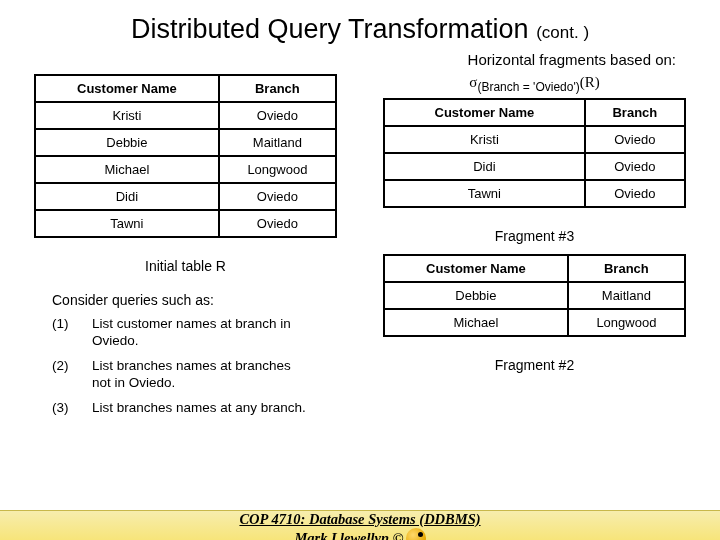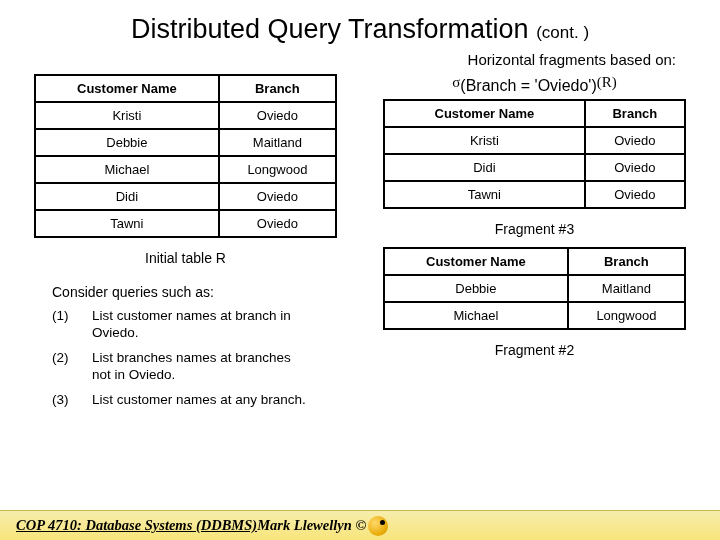--- a/index.html
+++ b/index.html
@@ -34,21 +34,21 @@
   .cols {
     display: flex;
     gap: 46px;
     align-items: flex-start;
   }
   .left { flex: 1 1 48%; }
   .right { flex: 1 1 48%; }
   table.data {
     border-collapse: collapse;
     width: 100%;
-    margin-bottom: 12px;
+    margin-bottom: 20px;
     border-radius: 26px;
   }
   table.data th, table.data td {
     border: 2px solid #000;
     font-size: 13px;
     padding: 5px 4px;
     text-align: center;
     font-weight: normal;
   }
   table.data th {
@@ -56,21 +56,21 @@
     background: #fff;
   }
   .caption { text-align: center; font-size: 14px; margin: 4px 0 10px 0; }
   .formula {
     text-align: center;
     font-size: 15px;
     margin-bottom: 4px;
     font-family: 'Times New Roman', serif;
   }
   .formula .sub {
-    font-size: 16px;
+    font-size: 12px;
     font-family: Arial, sans-serif;
     vertical-align: sub;
   }
   .consider {
     font-size: 14px;
     margin: 18px 0 8px 18px;
   }
   ol.queries {
     list-style: none;
     margin-left: 18px;
@@ -89,20 +89,21 @@
     height: 30px;
     background: linear-gradient(#f7edad 0%, #f7e57a 100%);
     border-top: 1px solid #c8b84a;
     display: flex;
     align-items: center;
     font-family: 'Times New Roman', serif;
     font-style: italic;
     font-weight: bold;
     font-size: 14.5px;
     padding: 0 16px;
+    flex-direction: column;
   }
   .footer .l { flex: 0 0 auto; text-decoration: underline; }
   .footer .c { flex: 1 1 auto; text-align: center; text-decoration: underline; }
   .footer .r { flex: 0 0 auto; display: flex; align-items: center; gap: 2px; }
   .footer .logo {
     width: 20px; height: 20px; border-radius: 50%;
     background: radial-gradient(circle at 35% 35%, #ffd86b 0%, #e6a800 70%, #9c6e00 100%);
     position: relative;
     display: inline-block;
   }
@@ -160,21 +161,21 @@
         <li>
             <span class="num">(1)</span>
             <span class="txt">List customer names at branch in Oviedo.</span>
           </li>
         <li>
             <span class="num">(2)</span>
             <span class="txt">List branches names at branches not in Oviedo.</span>
           </li>
         <li>
             <span class="num">(3)</span>
-            <span class="txt">List customer names at any branch.</span>
+            <span class="txt">List branches names at any branch.</span>
           </li>
       </ol>
     </div>
 
     <div class="right">
       <div class="formula">
         <span>σ</span><span class="sub">(Branch = 'Oviedo')</span><span>(R)</span>
       </div>
 
       <table class="data">

